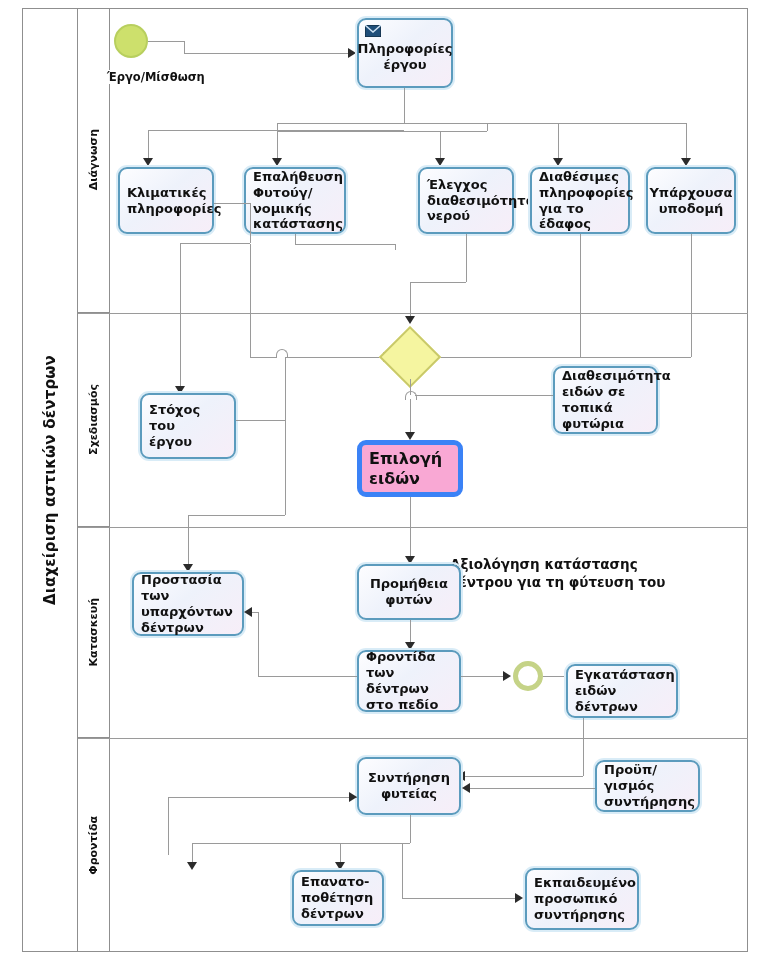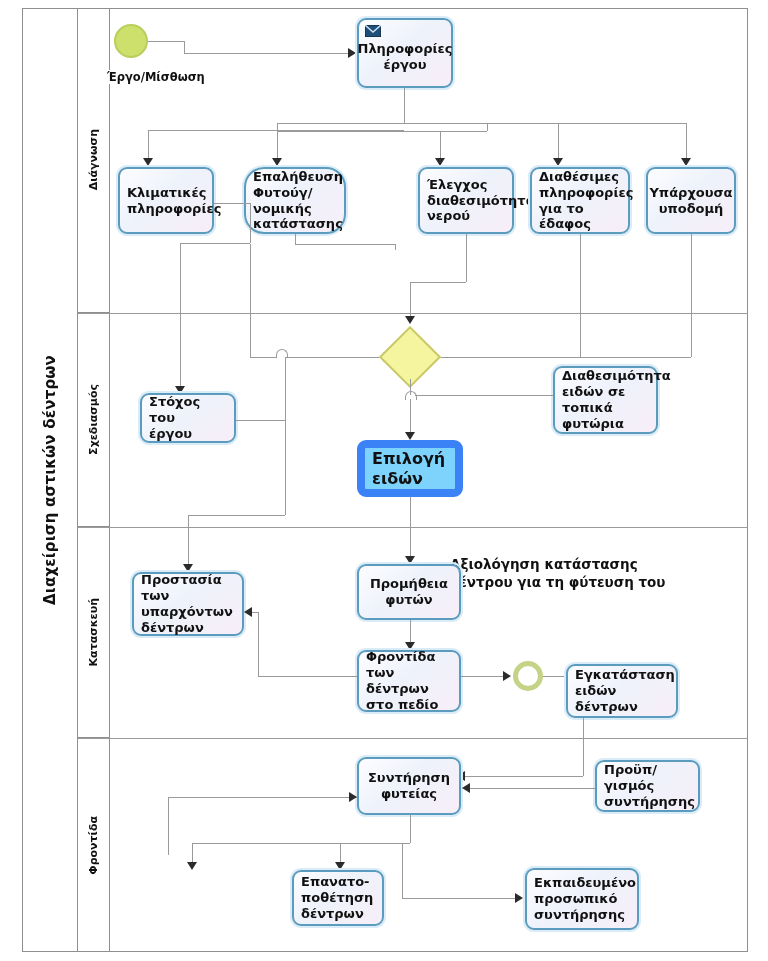--- a/index.html
+++ b/index.html
@@ -15,21 +15,21 @@
   .lane-title span{writing-mode:vertical-rl;transform:rotate(180deg);font-size:11px;font-weight:bold;color:#111;white-space:nowrap;}
   .lane-div{position:absolute;left:78px;width:670px;height:0;border-top:1px solid #9a9a9a;}
 
   
   .task{position:absolute;box-sizing:border-box;border:2px solid #5b9bbd;border-radius:9px;
         background:linear-gradient(140deg,#fdfdff 0%,#eef2fb 45%,#f7eef8 100%);
         box-shadow:0 0 0 2px #d9ecf7;
         display:flex;align-items:center;justify-content:center;text-align:center;
         font-size:13px;font-weight:bold;color:#111;line-height:1.22;padding:3px 4px;}
   .task.lft{justify-content:flex-start;text-align:left;padding-left:7px;}
-  .task.green{border:8px solid #3b82f6;background:#7dd3fc;box-shadow:none;font-size:16px;}
+  .task.green{border:5px solid #3b82f6;background:#f9a8d4;box-shadow:none;font-size:16px;}
   .task .lbl{white-space:pre-line;}
 
   .start-ev{position:absolute;width:34px;height:34px;border-radius:50%;
         background:#cde06c;border:2px solid #b8cf5e;box-sizing:border-box;}
   .end-ev{position:absolute;width:30px;height:30px;border-radius:50%;
         background:#ffffff;border:5px solid #c5d387;box-sizing:border-box;}
 
   .gateway{position:absolute;width:44px;height:44px;background:#f5f5a0;border:2px solid #c9c96a;
         box-sizing:border-box;transform:rotate(45deg);}
 
@@ -111,21 +111,21 @@
   <div class="v" style="left:558px;top:123px;height:37px;"></div>
   <div class="ar d" style="left:553px;top:158px;"></div>
 
   <div class="v" style="left:686px;top:123px;height:37px;"></div>
   <div class="ar d" style="left:681px;top:158px;"></div>
 
   <div class="task lft" style="left:118px;top:167px;width:96px;height:67px;">
     <span class="lbl">Κλιματικές
 πληροφορίες</span>
   </div>
-  <div class="task lft" style="left:244px;top:167px;width:102px;height:67px;border-radius:20px;">
+  <div class="task lft" style="left:244px;top:167px;width:102px;height:67px;">
     <span class="lbl">Επαλήθευση
 Φυτούγ/νομικής
 κατάστασης</span>
   </div>
   <div class="task lft" style="left:418px;top:167px;width:96px;height:67px;">
     <span class="lbl">Έλεγχος
 διαθεσιμότητας
 νερού</span>
   </div>
   <div class="task lft" style="left:530px;top:167px;width:100px;height:67px;">
@@ -159,21 +159,21 @@
   <div class="v" style="left:410px;top:282px;height:37px;"></div>
   <div class="ar d" style="left:405px;top:316px;"></div>
 
   <div class="v" style="left:580px;top:234px;height:123px;"></div>
   <div class="v" style="left:691px;top:234px;height:123px;"></div>
   <div class="h" style="left:434px;top:357px;width:257px;"></div>
   <div class="ar l" style="left:426px;top:352px;"></div>
 
   <div class="gateway" style="left:388px;top:335px;"></div>
 
-  <div class="task lft" style="left:140px;top:393px;width:96px;height:50px;">
+  <div class="task lft" style="left:140px;top:393px;width:96px;height:66px;">
     <span class="lbl">Στόχος του
 έργου</span>
   </div>
 
   <div class="task lft" style="left:553px;top:366px;width:105px;height:68px;">
     <span class="lbl">Διαθεσιμότητα
 ειδών σε
 τοπικά
 φυτώρια</span>
   </div>

